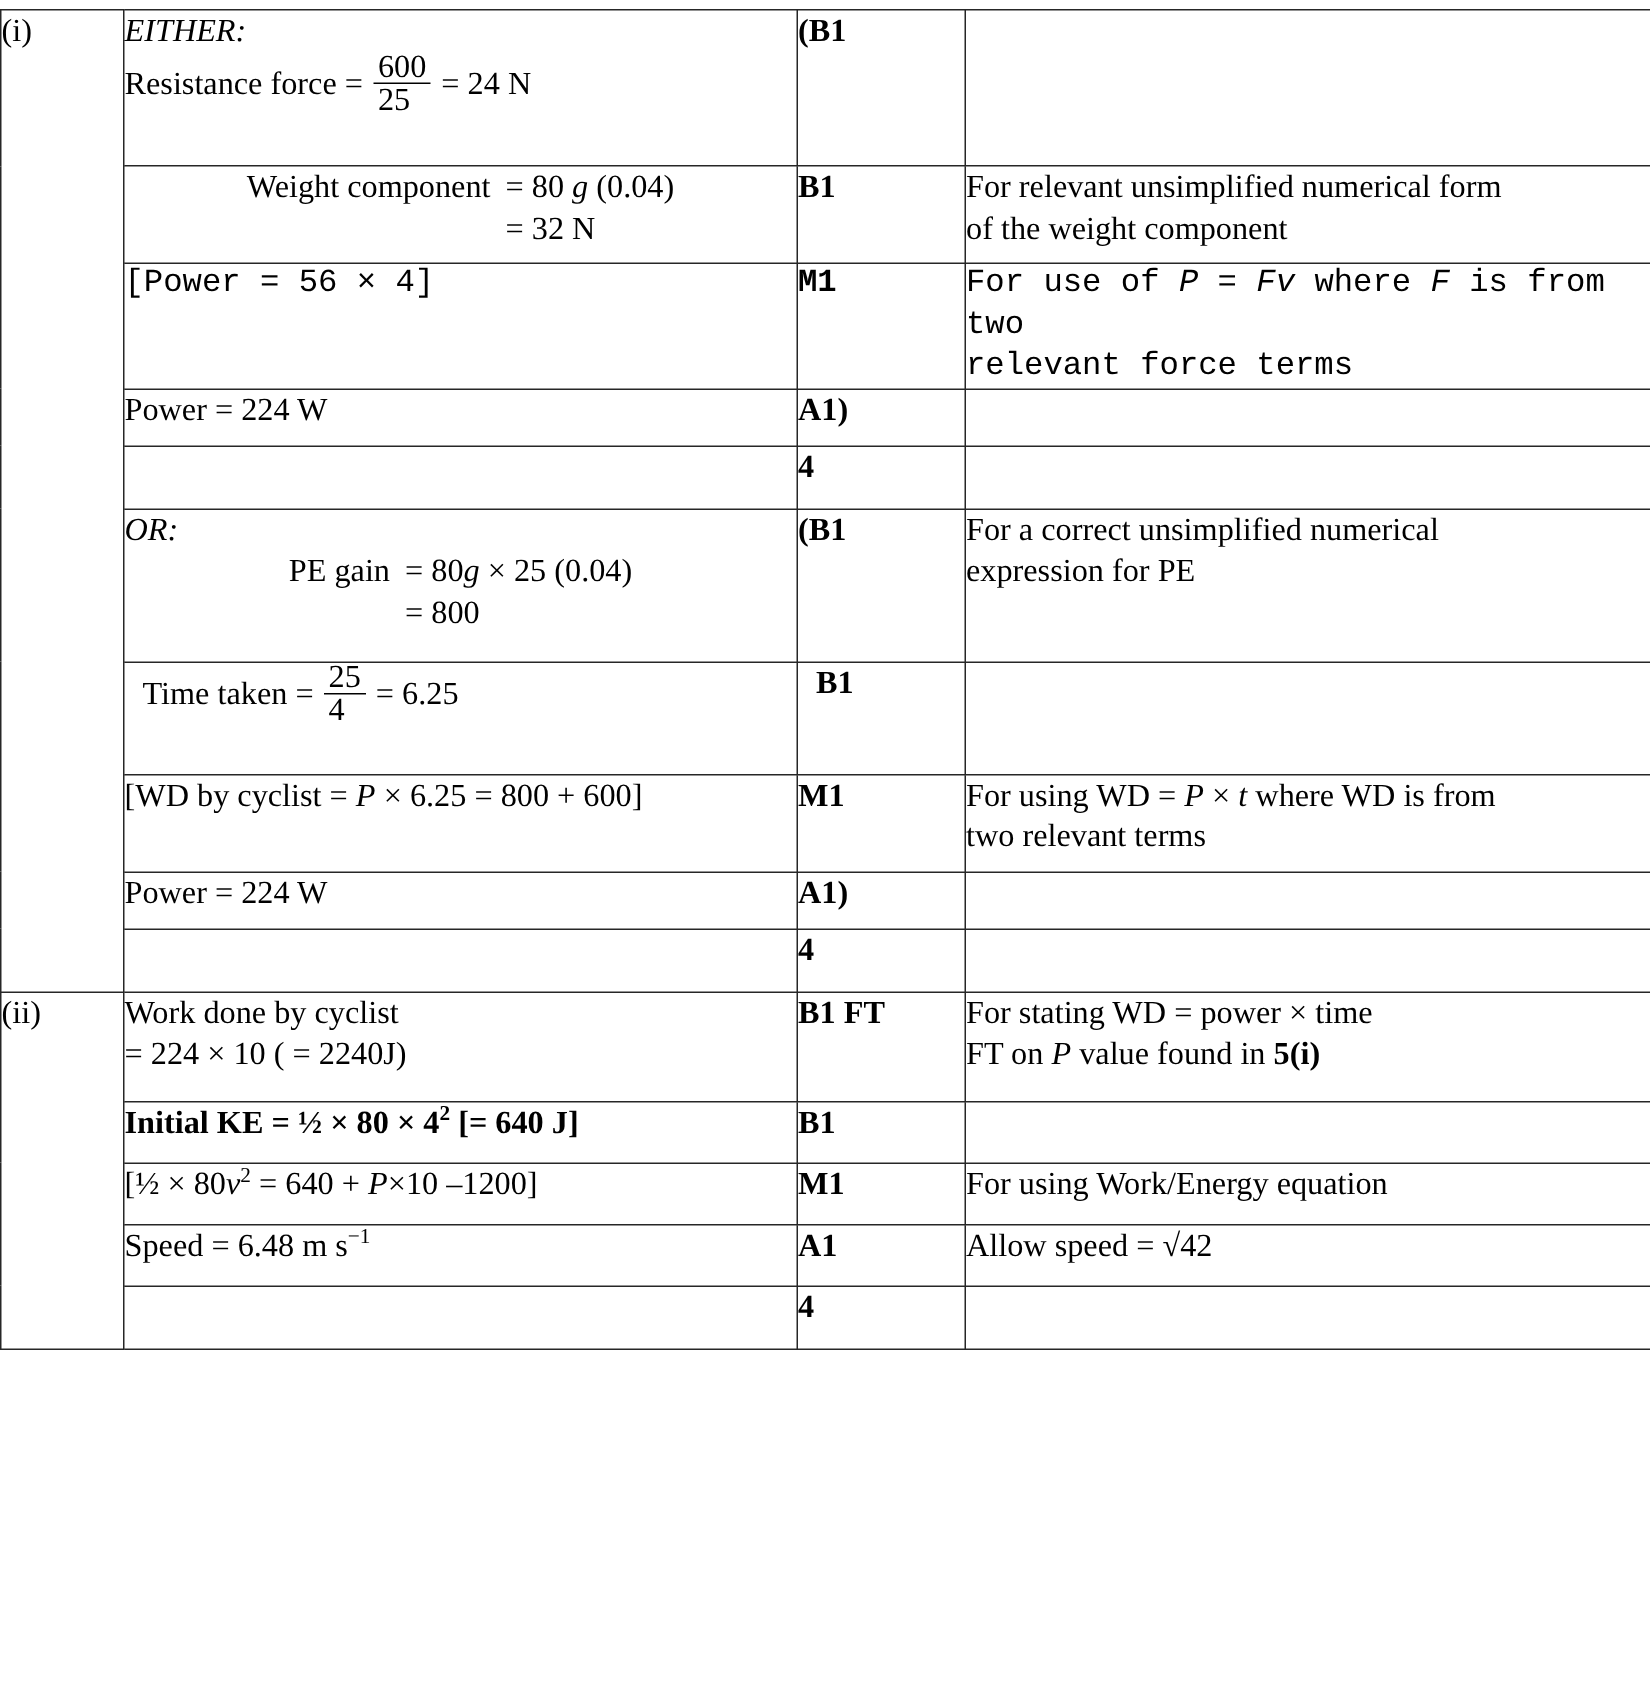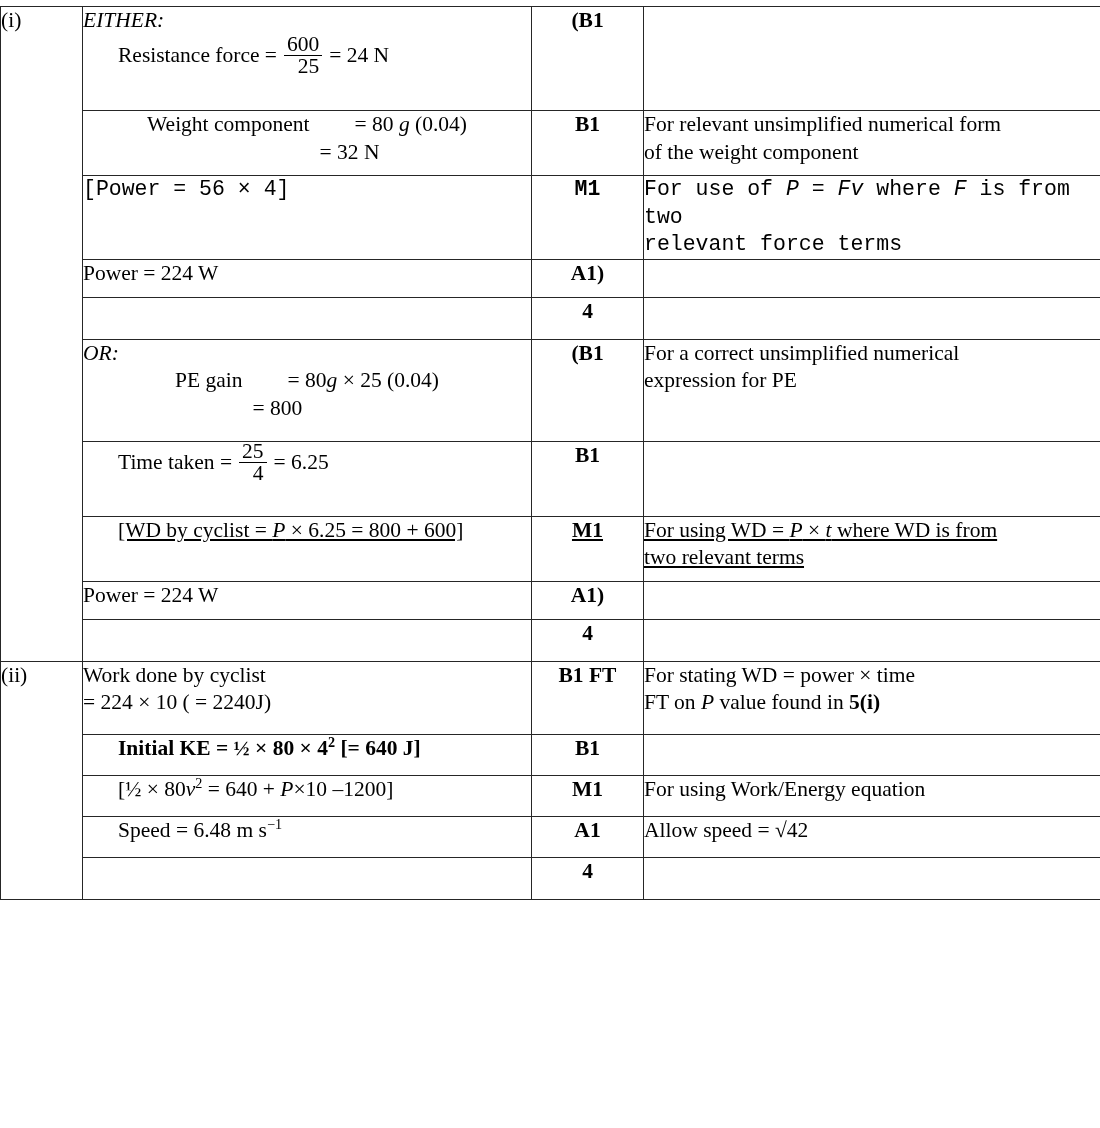--- a/index.html
+++ b/index.html
@@ -53,56 +53,56 @@
     text-align: left;
     font-size: 21.5px;
   }
   td.label.sec-top   { border-top: 1.6px solid #262626; }
 
   td.body {
     padding: 9px 8px 9px 14px;
   }
   td.mark {
     padding: 9px 16px 9px 6px;
-    text-align: center;
+    text-align: left;
     font-weight: bold;
     white-space: nowrap;
   }
   td.note {
     padding: 9px 10px 9px 10px;
   }
 
   
   tr.r1  td { height: 103px; }
   tr.r2  td { height: 64px;  }
   tr.r3  td { height: 74px; font-family: Liberation Mono, monospace;  }
   tr.r4  td { height: 37px;  }
   tr.r5  td { height: 41px;  }
   tr.r6  td { height: 101px; }
-  tr.r7  td { height: 74px;  }
-  tr.r8  td { height: 64px; text-decoration: underline;  }
+  tr.r7  td { height: 74px; padding-left: 12px;  }
+  tr.r8  td { height: 64px;  }
   tr.r9  td { height: 37px;  }
   tr.r10 td { height: 41px;  }
   tr.r11 td { height: 72px;  }
   tr.r12 td { height: 40px; font-weight: bold;  }
   tr.r13 td { height: 40px;  }
   tr.r14 td { height: 40px;  }
   tr.r15 td { height: 41px;  }
 
   .it { font-style: italic; }
   .bold { font-weight: bold; }
-  .nowrap { white-space: nowrap; margin-left: 35px; }
+  .nowrap { white-space: nowrap; }
 
   .line { display: block; }
 
   
   .frac {
     display: inline-block;
     vertical-align: middle;
-    text-align: right;
+    text-align: left;
     line-height: 1.02;
     margin: 0 7px;
     position: relative;
     top: -1px;
   }
   .frac .num { display: block; padding: 0 3px; }
   .frac .den {
     display: block;
     padding: 0 3px;
     border-top: 1.6px solid #000;

